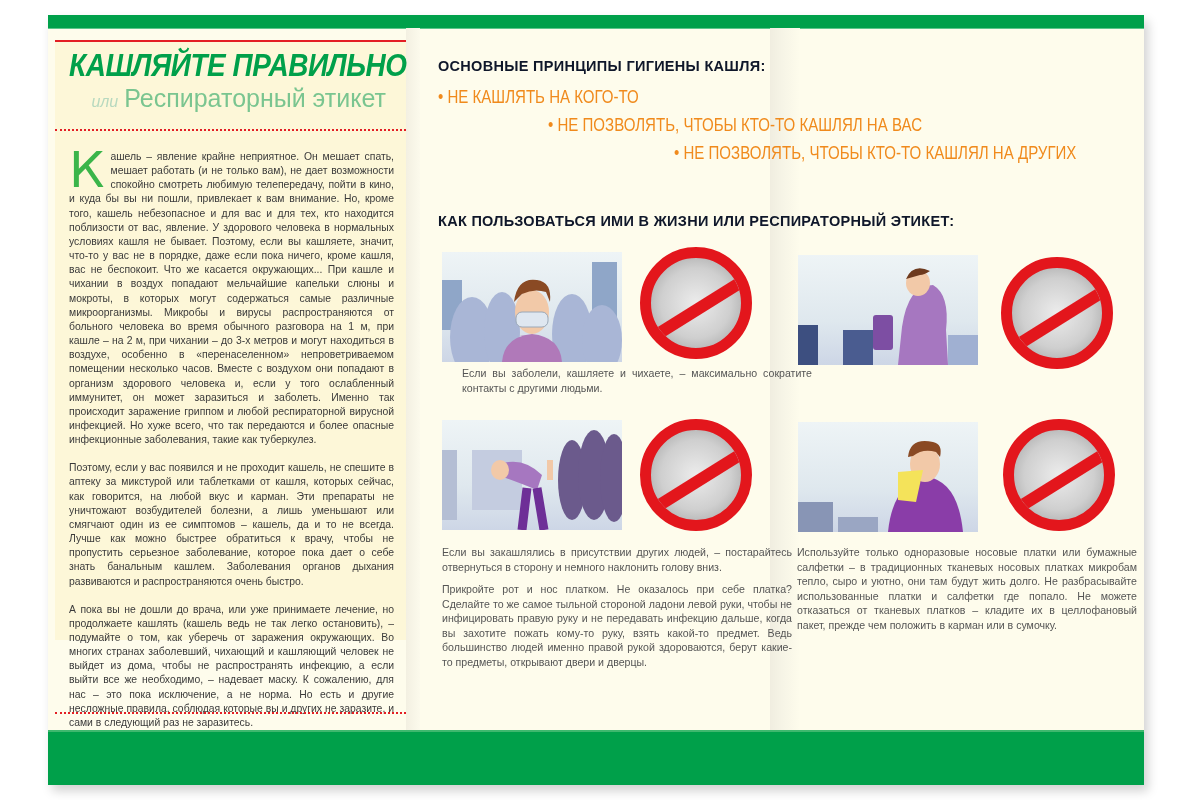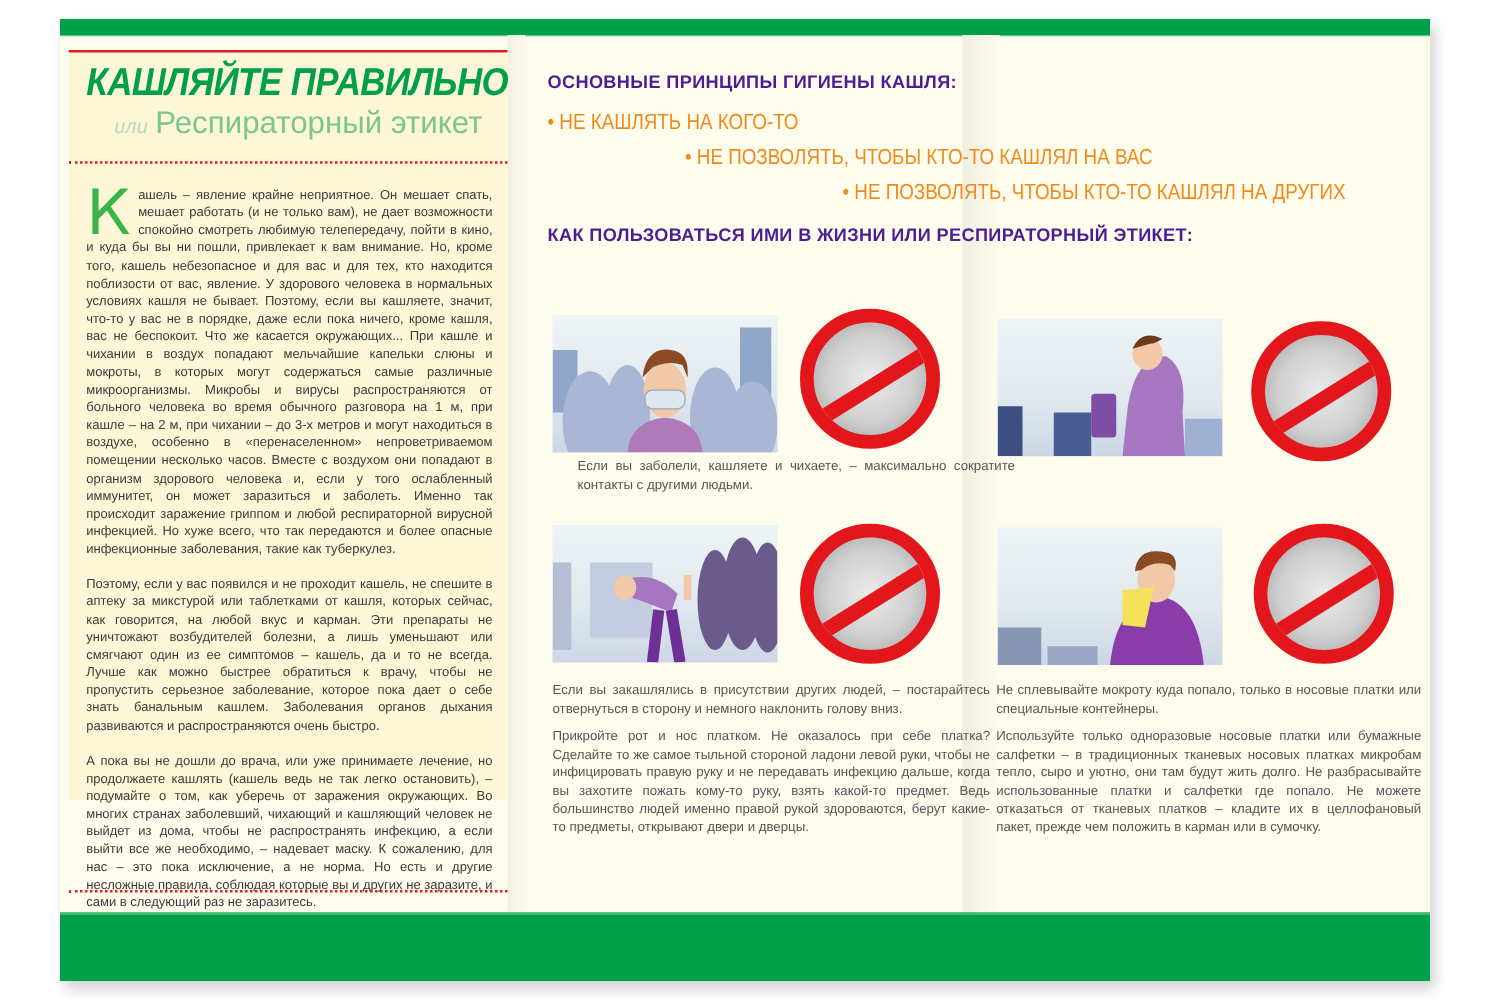--- a/index.html
+++ b/index.html
@@ -26,23 +26,23 @@
   .subtitle .sub-main { font-size:25px; }
   .dotted { position:absolute; left:0; top:89px; width:351px; height:0; border-top:2px dotted #e31e24; }
   .dotted-bottom { top:672px; }
   .body-text { position:absolute; left:14px; top:110px; width:325px; font-size:10.4px; line-height:14.15px;
                color:#3a3a3a; text-align:justify; font-family:"Liberation Sans", sans-serif; }
   .body-text p { margin:0 0 14px 0; }
   .drop-cap { float:left; font-size:50px; line-height:40px; color:#3bb54a; font-weight:normal;
               margin:0 6px 0 0; font-family:"DejaVu Sans", sans-serif; }
 
   
-  .h-green { position:absolute; color:#4c1d95; font-weight:bold; font-size:14.5px; letter-spacing:0.3px; white-space:nowrap; }
+  .h-green { position:absolute; color:#0f172a; font-weight:bold; font-size:14.5px; letter-spacing:0.3px; white-space:nowrap; }
   .h1 { left:390px; top:43px; }
-  .h2 { left:390px; top:166px; }
+  .h2 { left:390px; top:198px; }
   .bullet { position:absolute; color:#f08a1c; font-size:17.5px; white-space:nowrap; transform:scaleX(0.86); transform-origin:left; }
   .b1 { left:390px; top:72px; }
   .b2 { left:500px; top:100px; }
   .b3 { left:626px; top:128px; }
 
   .illus { position:absolute; overflow:hidden; }
   .scene { width:180px; height:110px; background:linear-gradient(180deg,#eef4f6 0%,#dfe8ee 60%,#cdd6e6 100%); }
   .ban { width:112px; height:112px; border-radius:50%; border:11px solid #e3161c; box-sizing:border-box;
          background:radial-gradient(circle at 50% 50%, #ececec 0%, #cfcfcf 55%, #9b9b9b 100%); position:absolute; overflow:hidden; }
   .ban::after { content:""; position:absolute; left:-10px; top:40px; width:130px; height:12px; background:#e3161c; transform:rotate(-32deg); }
@@ -139,18 +139,17 @@
       <rect x="0" y="80" width="35" height="30" fill="#8895b5"></rect>
       <rect x="40" y="95" width="40" height="15" fill="#9aa6c3"></rect>
       <path d="M90 110 Q95 60 130 55 Q160 60 165 110 Z" fill="#8a3da8"></path>
       <ellipse cx="127" cy="42" rx="15" ry="18" fill="#f2c9a8"></ellipse>
       <path d="M110 35 Q112 15 135 20 Q145 22 142 35 L138 30 Q125 26 115 34 Z" fill="#8a4a24"></path>
       <path d="M100 50 L125 48 L118 80 L100 78 Z" fill="#f4e35a"></path>
     </svg>
   </div>
   <div class="ban" style="left:955px; top:404px;"></div>
   <div class="caption" style="left:749px; top:530px; width:340px;">
-    <p>Не сплевывайте мокроту куда попало, только в носовые платки или специальные контейнеры.</p>
     <p>Используйте только одноразовые носовые платки или бумажные салфетки – в традиционных тканевых носовых платках микробам тепло, сыро и уютно, они там будут жить долго. Не разбрасывайте использованные платки и салфетки где попало. Не можете отказаться от тканевых платков – кладите их в целлофановый пакет, прежде чем положить в карман или в сумочку.</p>
   </div>
 
   <div class="bottom-bar"></div>
 </div>
 
 </body></html>

